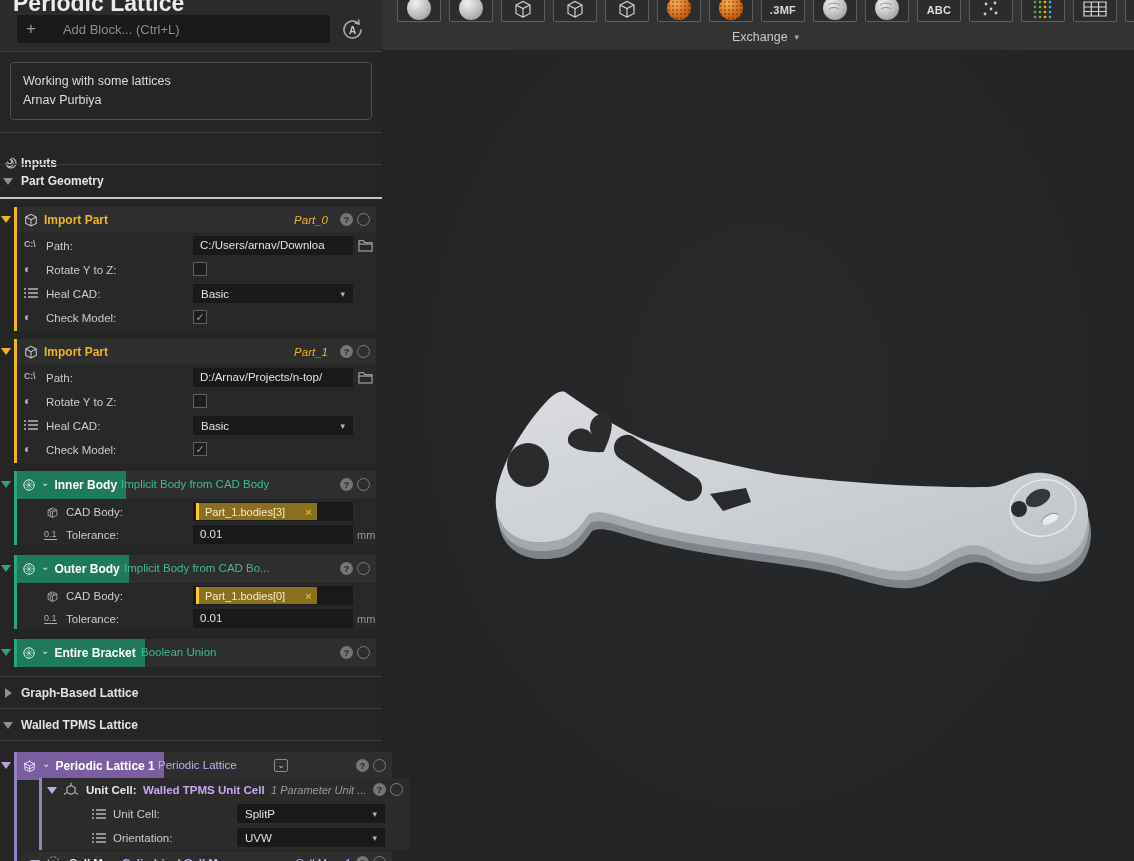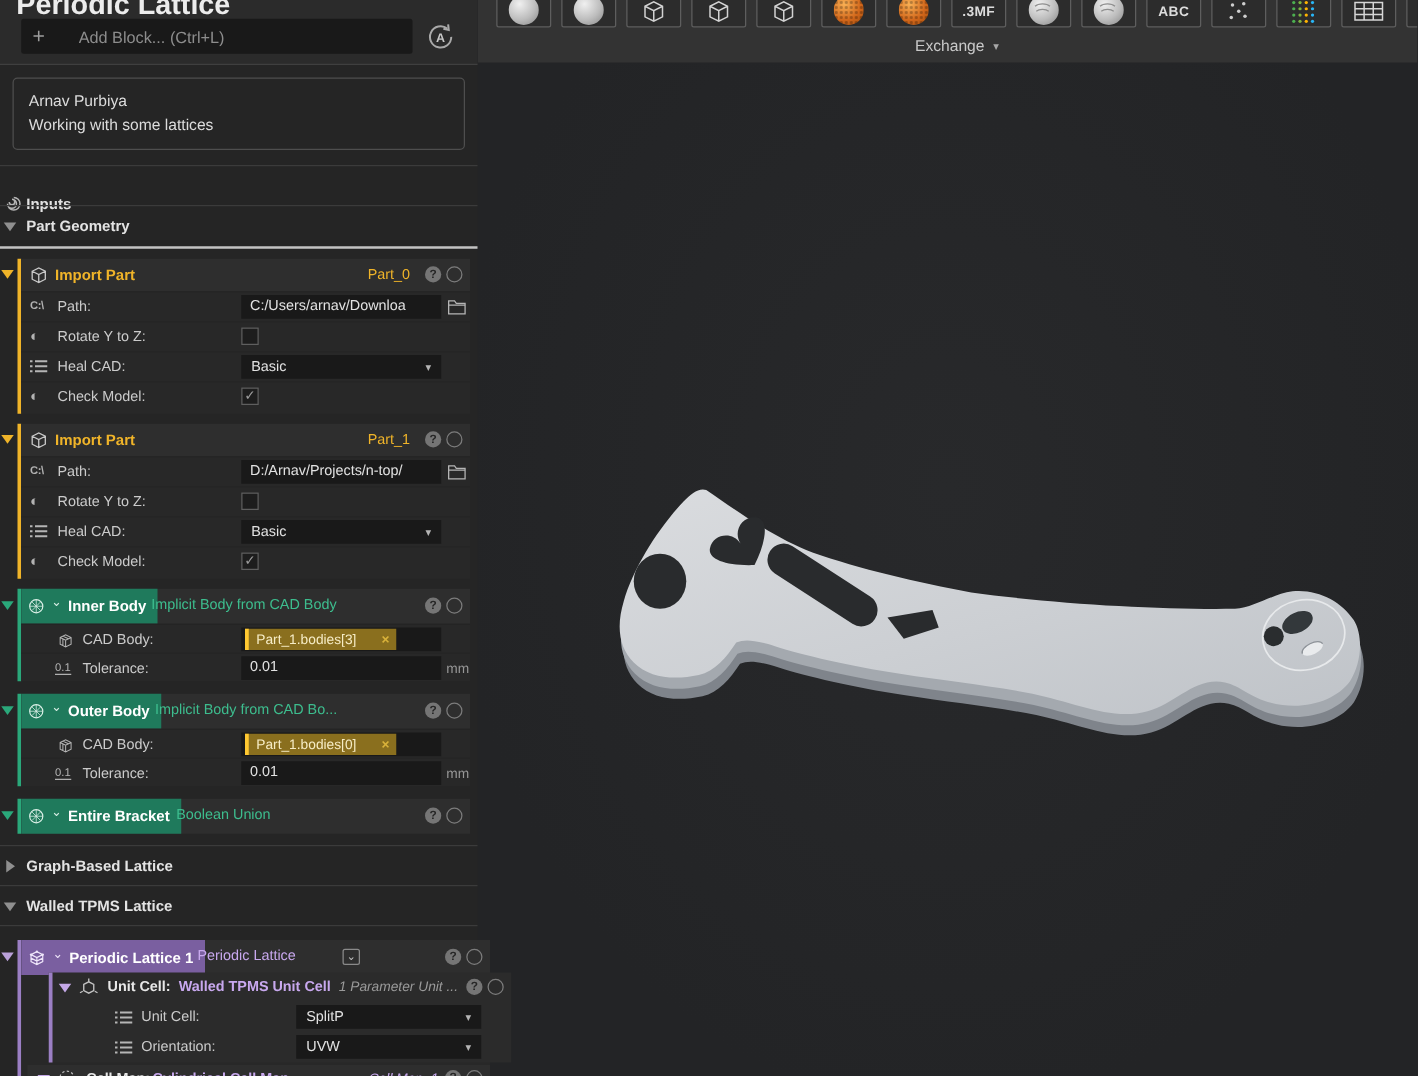--- a/index.html
+++ b/index.html
@@ -40,21 +40,21 @@
   .tri{width:0;height:0;position:absolute;}
   .tri.down{border-left:5px solid transparent;border-right:5px solid transparent;border-top:7px solid #8f8f8f;}
   .tri.right{border-top:5px solid transparent;border-bottom:5px solid transparent;border-left:7px solid #8f8f8f;}
 
   
   .block{position:absolute;left:0;width:376px;}
   .block .lbar{position:absolute;left:14px;top:0;bottom:0;width:3px;}
   .block .content{position:absolute;left:17px;top:0;right:0;bottom:0;background:#282828;}
   .bhead{position:relative;height:26px;background:#2e2e2e;}
   .bhead .btitle{position:absolute;left:27px;top:6px;font-size:12px;font-weight:bold;}
-  .bhead .tag{position:absolute;right:48px;top:7px;font-size:11.5px;}
+  .bhead .tag{position:absolute;right:48px;top:7px;font-size:11.5px;font-style:italic;}
   .hicons{position:absolute;right:6px;top:6px;display:flex;gap:4px;align-items:center;}
   .qicon{width:13px;height:13px;border-radius:50%;background:#757575;color:#262626;font-size:9.5px;font-weight:bold;display:flex;align-items:center;justify-content:center;}
   .oicon{width:13px;height:13px;border-radius:50%;border:1.5px solid #7c7c7c;}
   .brow{position:relative;height:24px;background:#282828;border-top:1px solid #242424;}
   .brow .ric{position:absolute;left:7px;top:5px;color:#b3b3b3;}
   .brow .rlabel{position:absolute;left:29px;top:6px;font-size:11.5px;color:#cbcbcb;}
   .ctl{position:absolute;left:176px;top:2px;width:160px;height:19px;background:#191919;}
   .ctl.val{color:#e2e2e2;font-size:11.5px;line-height:19px;padding-left:7px;white-space:nowrap;overflow:hidden;}
   .dropdown{display:flex;align-items:center;justify-content:space-between;padding:0 8px;color:#e2e2e2;font-size:11.5px;}
   .dropdown .car{color:#b5b5b5;font-size:9px;}
@@ -252,22 +252,22 @@
     <div class="autorun">
       <svg width="27" height="27" viewBox="0 0 27 27">
         <path d="M22 13.5 a8.5 8.5 0 1 1 -3.2 -6.6" fill="none" stroke="#a9a9a9" stroke-width="1.6"></path>
         <path d="M19.5 3.5 L20 8 L15.7 7" fill="none" stroke="#a9a9a9" stroke-width="1.6"></path>
         <text x="13.5" y="17.5" text-anchor="middle" font-size="10" font-weight="bold" fill="#c8c8c8" font-family="Liberation Sans,sans-serif">A</text>
       </svg>
     </div>
   </div>
 
   <div class="notebox">
+    <div>Working with some lattices</div>
     <div>Arnav Purbiya</div>
-    <div>Working with some lattices</div>
   </div>
 
   <div class="divider" style="top:132px"></div>
 
   <div class="secrow" style="top:149px">
     <span style="position:absolute;left:4px;top:7px">
       <svg width="14" height="14" viewBox="0 0 14 14">
           <path d="M7 2 a5 5 0 1 1 -5 5 a3.6 3.6 0 1 0 3.6 -3.6 a2.2 2.2 0 1 1 -2.2 2.2" fill="none" stroke="#b5b5b5" stroke-width="1.2"></path>
         </svg>
     </span>

